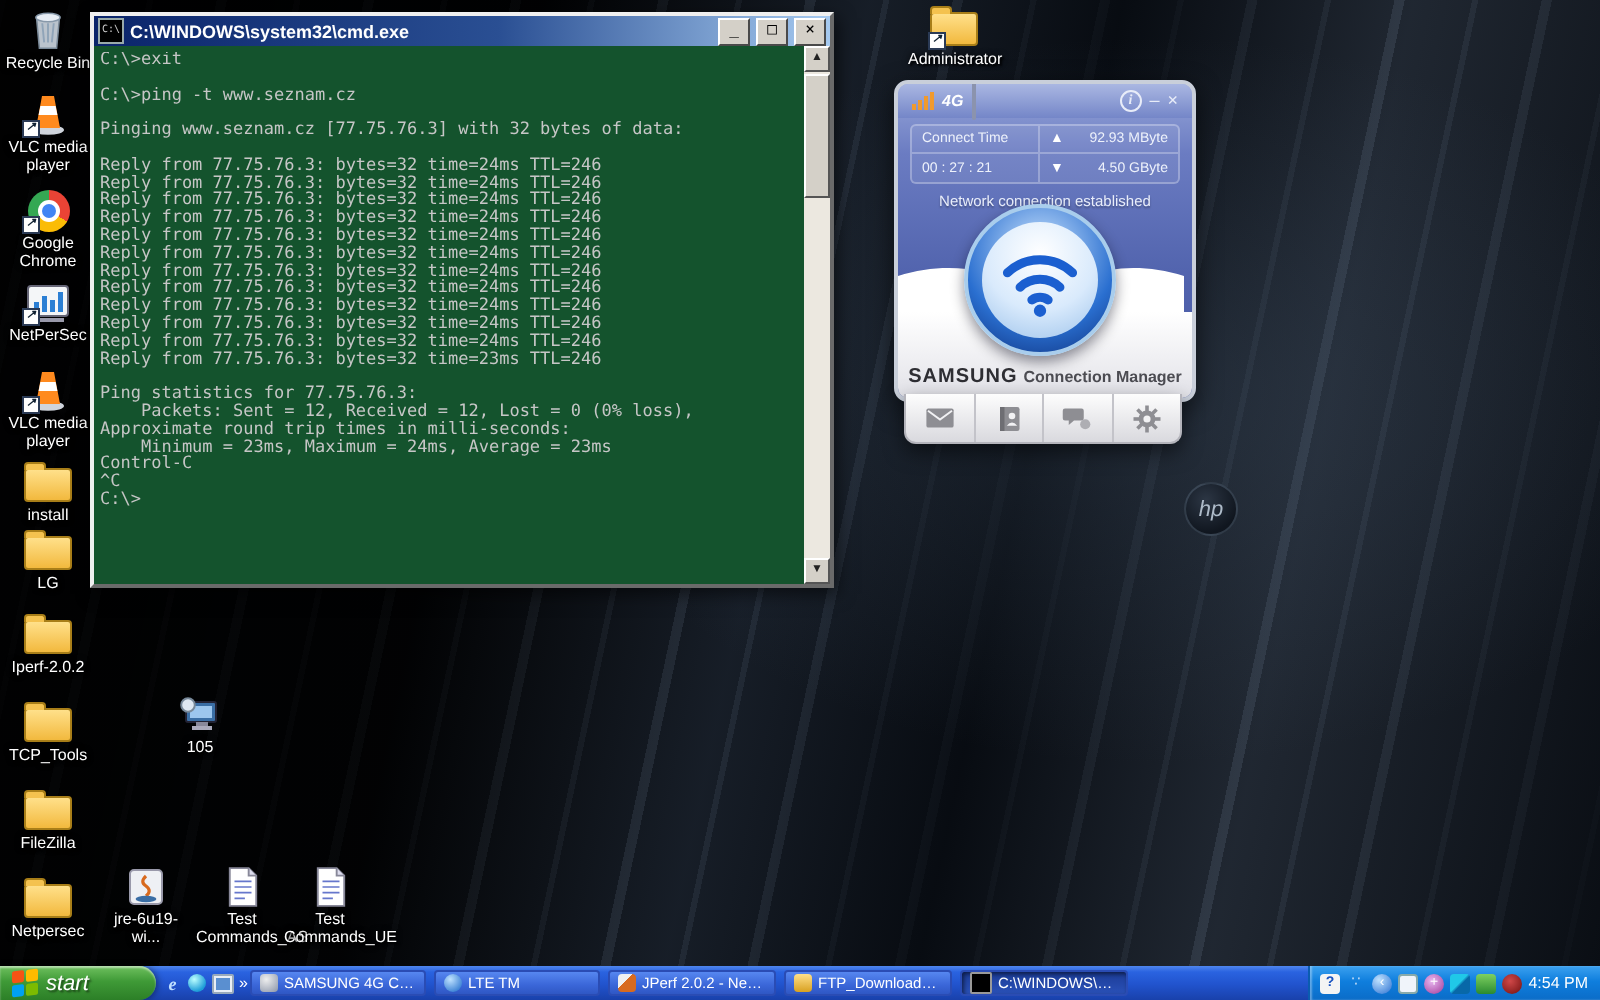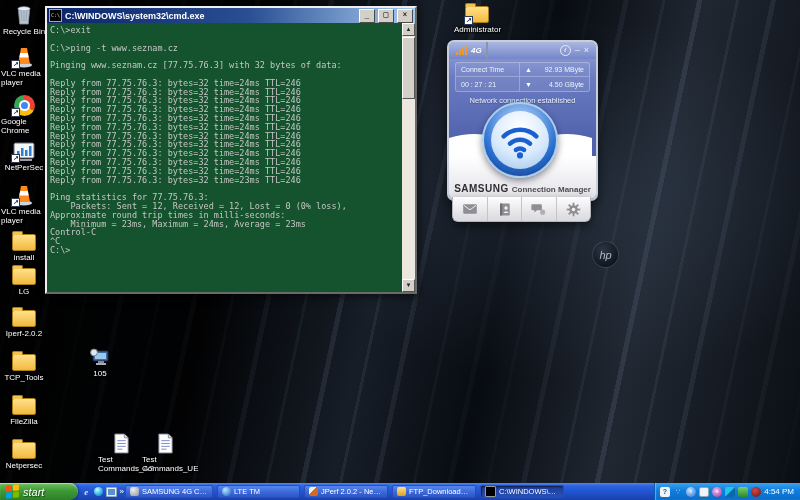--- a/index.html
+++ b/index.html
@@ -6,21 +6,21 @@
   #screen{position:relative;width:800px;height:500px;overflow:hidden;
     font-family:"Liberation Sans",sans-serif;
     background:
       radial-gradient(ellipse 420px 260px at 72% 40%, rgba(70,88,110,.30), transparent 70%),
       linear-gradient(102deg, rgba(0,0,0,.92) 0%, rgba(0,0,0,.78) 30%, rgba(70,88,112,.25) 48%, rgba(8,12,18,.85) 62%, rgba(96,114,138,.28) 78%, rgba(10,14,20,.9) 100%),
       repeating-linear-gradient(102deg, rgba(140,160,185,.12) 0 3px, rgba(10,14,20,0) 3px 34px, rgba(150,170,195,.16) 34px 39px, rgba(10,14,20,0) 39px 72px),
       #070a0f;}
   
   .dicon{position:absolute;width:46px;display:flex;flex-direction:column;align-items:center;gap:1px;z-index:2;cursor:default;}
   .ig{position:relative;width:24px;height:24px;display:flex;align-items:flex-end;justify-content:center;}
-  .ilbl{font-size:8px;color:#fff;text-align:left;line-height:9px;text-shadow:1px 1px 1px #000,0 0 3px #000;max-width:46px;}
+  .ilbl{font-size:8px;color:#fff;text-align:center;line-height:9px;text-shadow:1px 1px 1px #000,0 0 3px #000;max-width:46px;}
   .sc{position:absolute;left:-1px;bottom:-1px;width:7px;height:7px;background:#fff;border:1px solid #2a3a55;font-size:6px;line-height:7px;text-align:center;color:#123;font-weight:bold;}
   .folder{width:22px;height:15px;background:linear-gradient(#ffe08a,#f2b93e);border:1px solid #a87e18;border-radius:2px;position:relative;margin-bottom:1px;}
   .folder::before{content:'';position:absolute;top:-4px;left:-1px;width:9px;height:3px;background:#f4c24f;border:1px solid #a87e18;border-bottom:none;border-radius:2px 2px 0 0;}
   .chrome-ic{width:21px;height:21px;border-radius:50%;background:conic-gradient(#ea4335 0 120deg,#fbbc05 120deg 240deg,#34a853 240deg 360deg);position:relative;}
   .chrome-ic::before{content:'';position:absolute;inset:5px;background:#fff;border-radius:50%;}
   .chrome-ic::after{content:'';position:absolute;inset:7px;background:#4285f4;border-radius:50%;}
   
   .hp{position:absolute;left:592px;top:241px;width:25px;height:25px;border-radius:50%;
     background:radial-gradient(circle at 40% 32%,#2c3644,#10161f 72%);
     border:1px solid rgba(110,130,150,.35);color:#aebbc9;font-size:11px;font-weight:normal;font-style:italic;
@@ -215,20 +215,30 @@
         <svg width="22" height="20" viewBox="0 0 22 20">
           <rect x="4" y="3" width="15" height="10" rx="1" fill="#3a6ea5" stroke="#223"></rect>
           <rect x="6" y="5" width="11" height="6" fill="#9cc6ee"></rect>
           <rect x="9" y="13" width="6" height="2" fill="#889"></rect>
           <rect x="7" y="15" width="10" height="2" fill="#aab"></rect>
           <circle cx="5" cy="4.5" r="3.4" fill="#dfe8f2" stroke="#789"></circle>
         </svg>
       </span>
     <span class="ilbl">105</span>
   </div>
+  <div class="dicon" style="left:48px;top:430px;width:50px">
+    <span class="ig">
+        <svg width="20" height="22" viewBox="0 0 20 22">
+          <rect x="2" y="3" width="16" height="17" rx="2" fill="#eef0f4" stroke="#99a"></rect>
+          <path d="M10 6 q-3.2 3 0 5 q3.2 2.4 0 5" stroke="#d86a1e" fill="none" stroke-width="1.6"></path>
+          <ellipse cx="10" cy="17.5" rx="5.2" ry="1.6" fill="#3a6ea5"></ellipse>
+        </svg>
+      </span>
+    <span class="ilbl">jre-6u19-wi...</span>
+  </div>
   <div class="dicon" style="left:98px;top:430px;width:46px">
     <span class="ig">
         <svg width="17" height="21" viewBox="0 0 18 22">
           <path d="M2 1 L12 1 L16 5 L16 21 L2 21 Z" fill="#fff" stroke="#889"></path>
           <path d="M12 1 L12 5 L16 5" fill="#dde" stroke="#889"></path>
           <path d="M4.5 8 H13.5 M4.5 11 H13.5 M4.5 14 H13.5 M4.5 17 H10" stroke="#67c" stroke-width=".9"></path>
         </svg>
       </span>
     <span class="ilbl">Test Commands_AS</span>
   </div>

